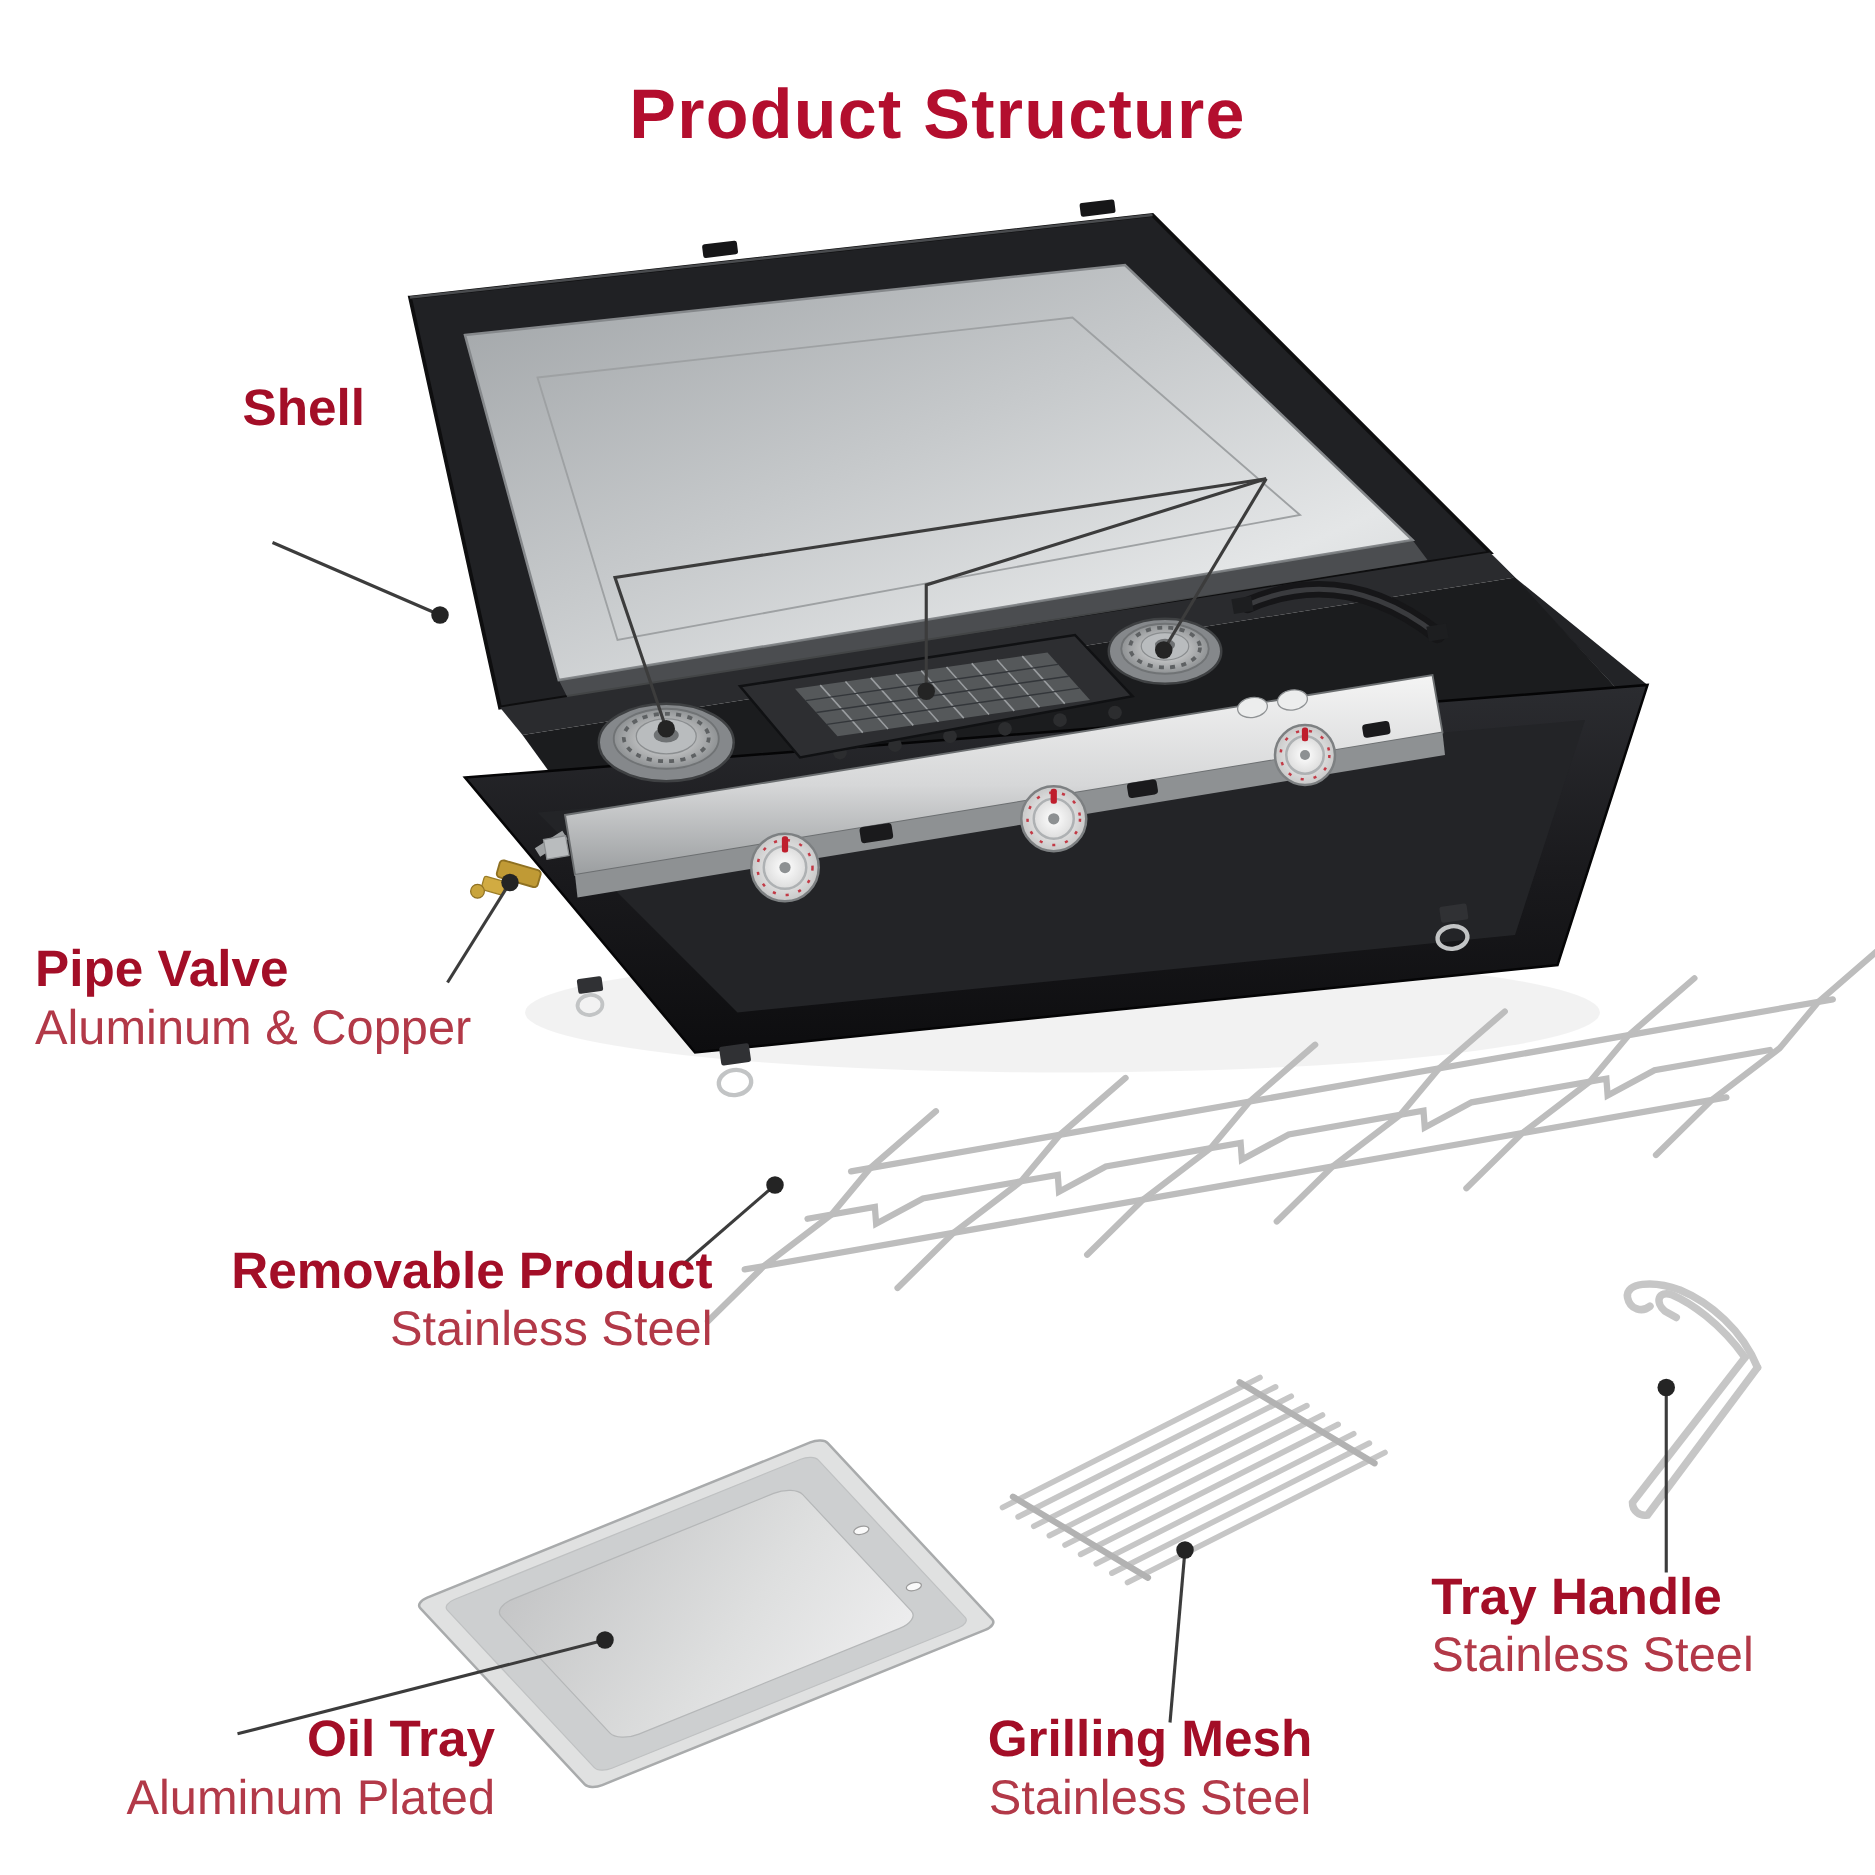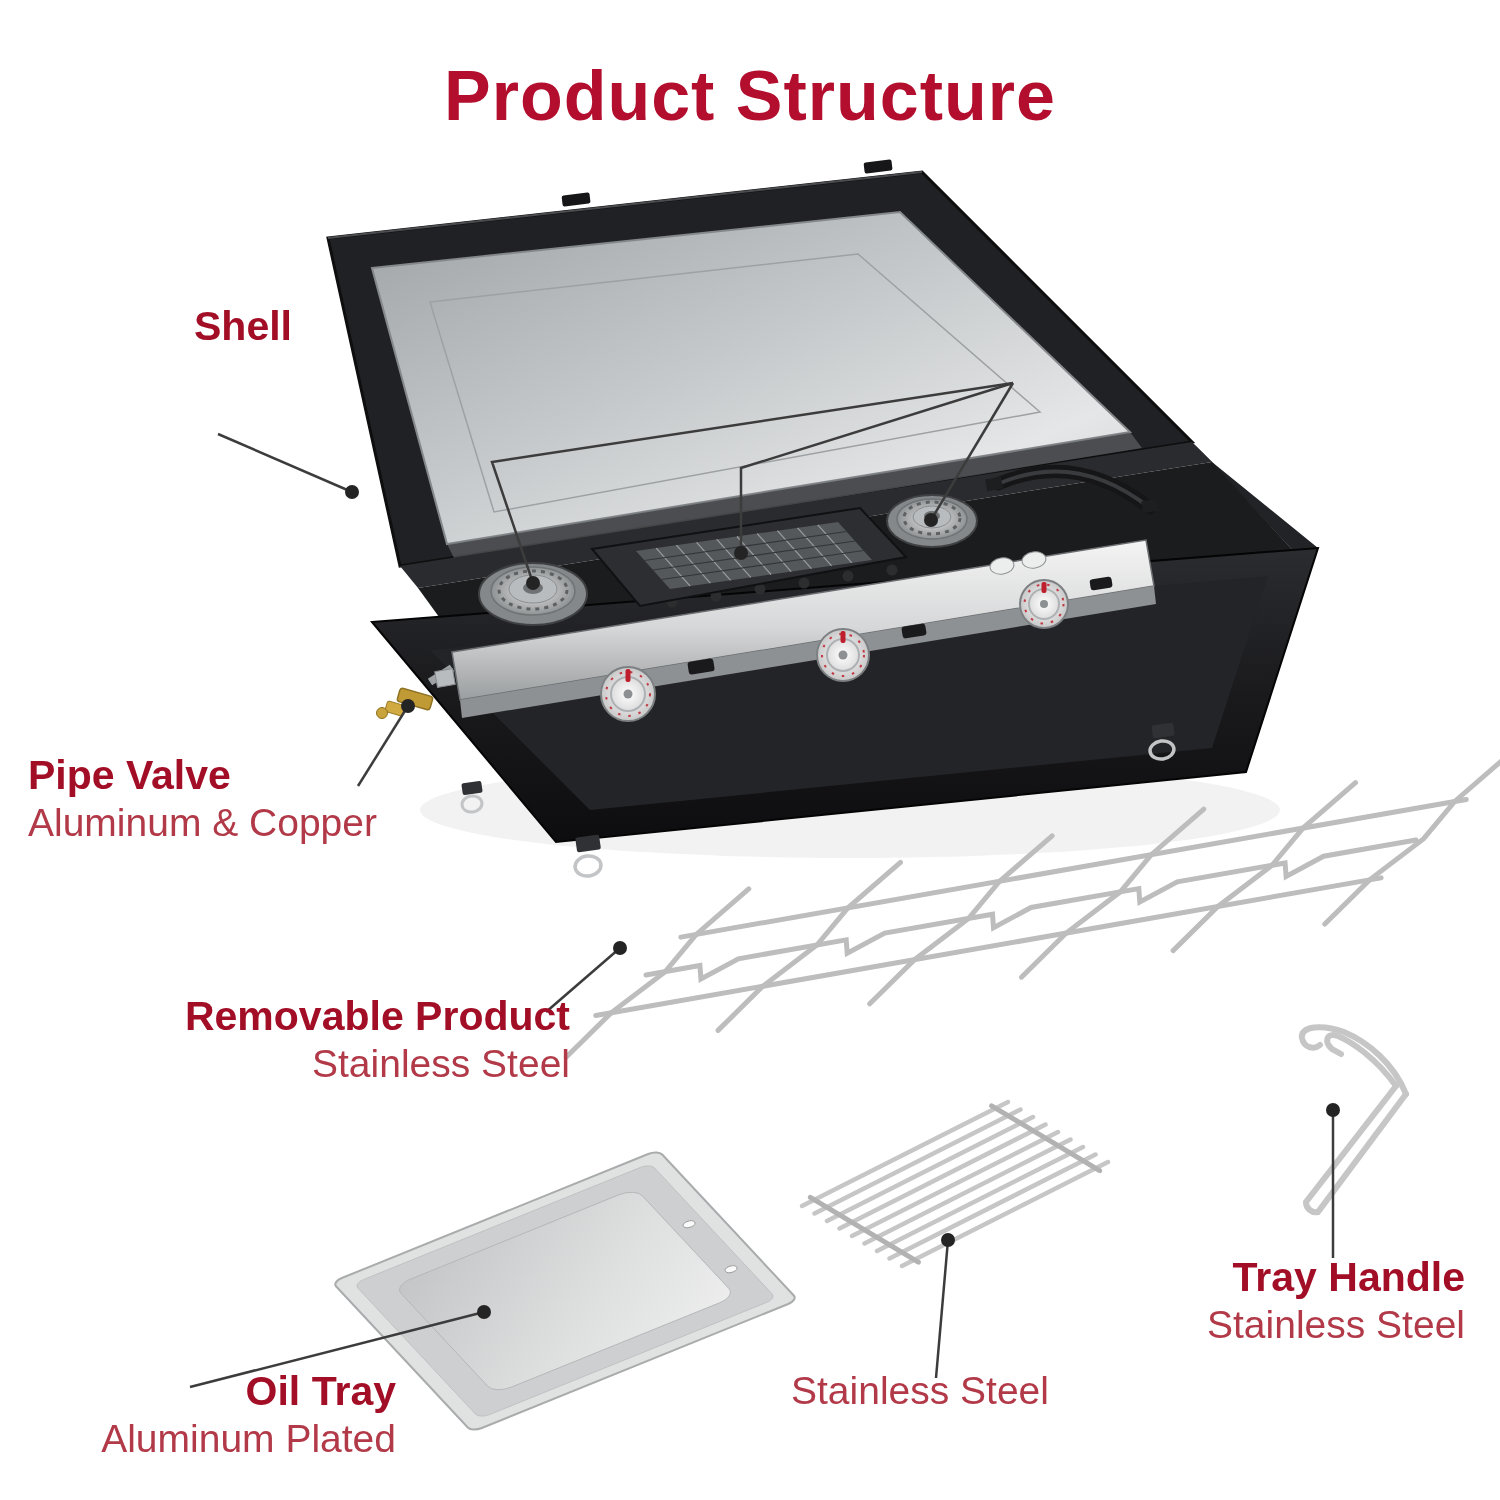--- a/index.html
+++ b/index.html
@@ -1,20 +1,20 @@
 <!DOCTYPE html>
 <html><head>
 <meta charset="utf-8">
 <style>
   html,body{margin:0;padding:0;background:#ffffff;}
   .canvas{position:relative;width:1500px;height:1500px;background:#ffffff;overflow:hidden;
           font-family:"Liberation Sans",sans-serif;}
   svg.illustration{position:absolute;left:0;top:0;width:1500px;height:1500px;}
-  .page-title{position:absolute;left:0;right:0;top:9px;text-align:center;
-              font-size:70px;font-weight:800;color:#b30e2e;letter-spacing:1px;}
+  .page-title{position:absolute;left:0;right:0;top:20px;text-align:center;
+              font-size:56px;font-weight:800;color:#b30e2e;letter-spacing:1px;}
   .label{position:absolute;line-height:1.16;}
   .lbl-bold{font-weight:700;font-size:41px;color:#a30e27;}
   .lbl-sub{font-weight:400;font-size:39px;color:#b23948;}
 </style>
 </head>
 <body>
 
 <div class="canvas">
 
   <svg class="illustration" viewBox="0 0 1500 1500">
@@ -261,21 +261,22 @@
     <div class="lbl-bold">Removable Product</div>
     <div class="lbl-sub">Stainless Steel</div>
   </div>
 
   <div class="label" style="left:36px;top:1368px;width:360px;text-align:right">
     <div class="lbl-bold">Oil Tray</div>
     <div class="lbl-sub">Aluminum Plated</div>
   </div>
 
   <div class="label" style="left:760px;top:1368px;width:320px;text-align:center">
+    <div class="lbl-bold">Grilling Mesh</div>
     <div class="lbl-sub">Stainless Steel</div>
   </div>
 
-  <div class="label" style="left:1145px;top:1254px;width:320px;text-align:right">
+  <div class="label" style="left:1145px;top:1254px;width:320px;text-align:left">
     <div class="lbl-bold">Tray Handle</div>
     <div class="lbl-sub">Stainless Steel</div>
   </div>
 
 </div>
 
 </body></html>

